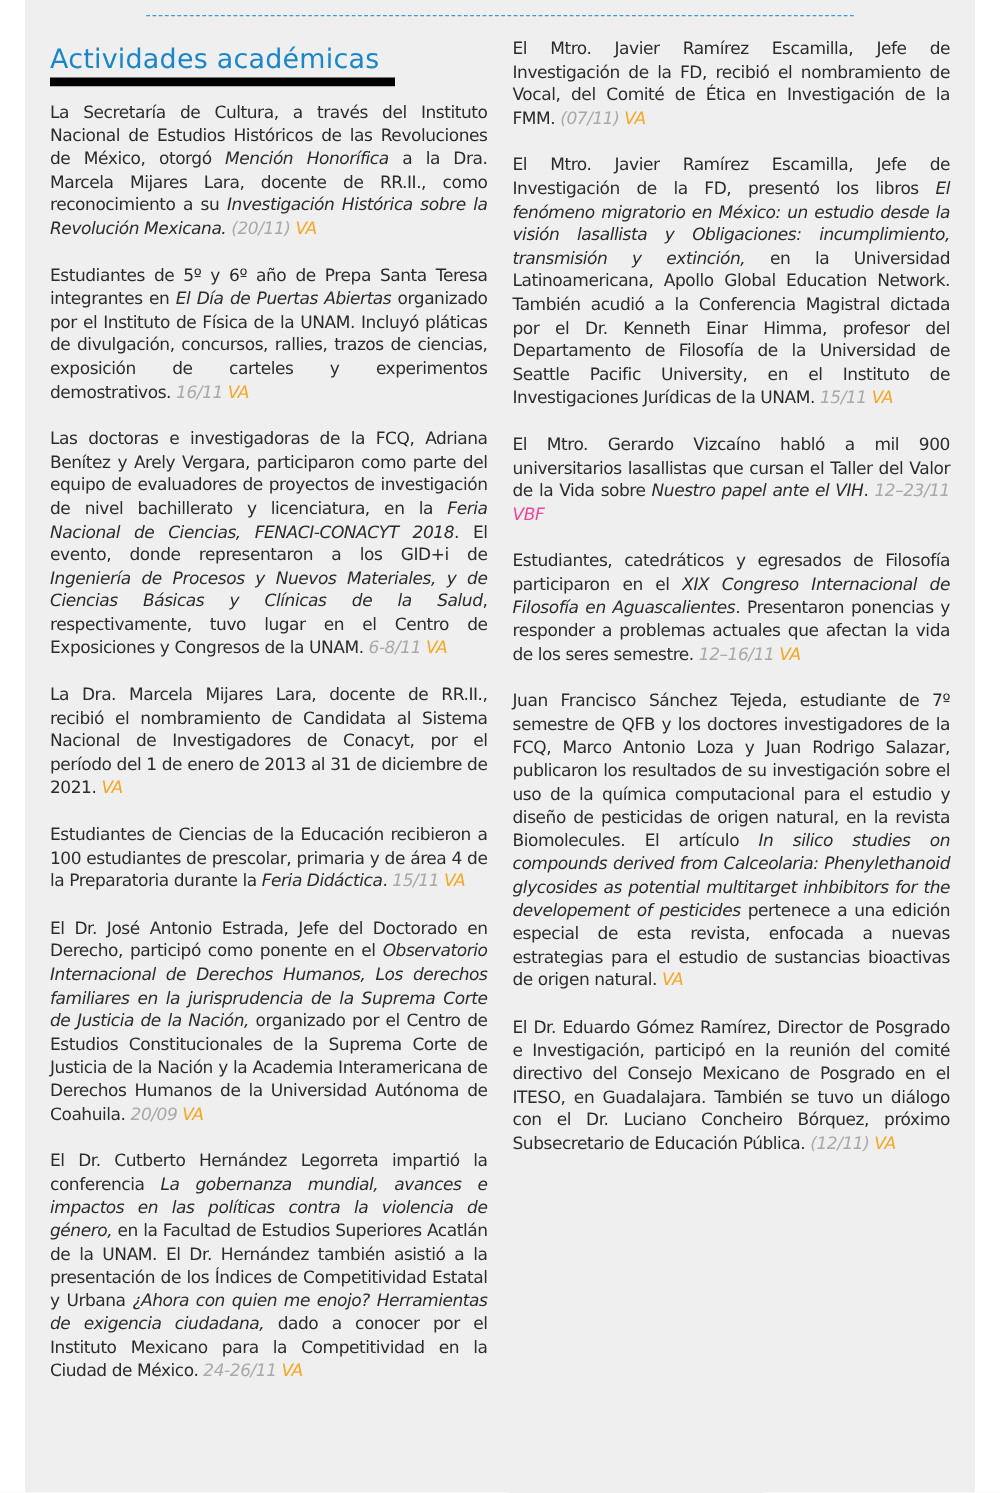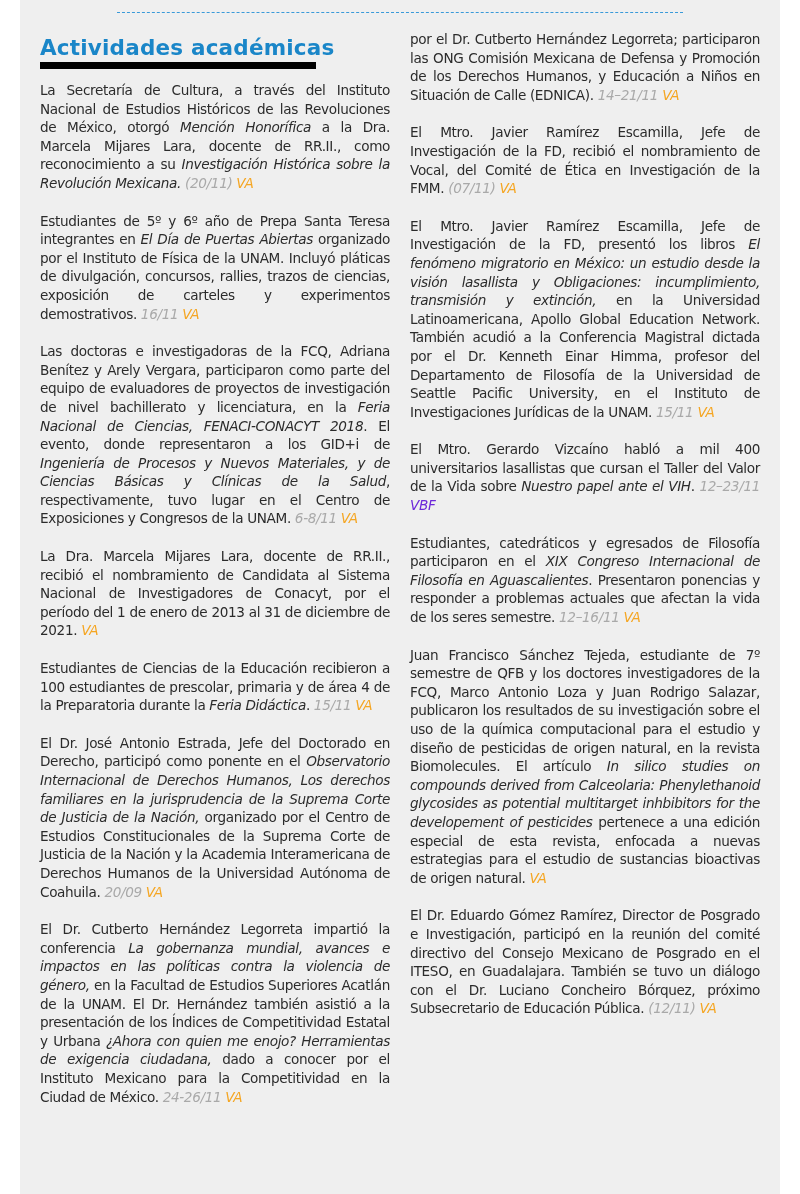--- a/index.html
+++ b/index.html
@@ -15,30 +15,30 @@
   .col {
     position: absolute; top: 0; width: 350px;
     font-family: "DejaVu Sans", sans-serif;
     font-size: 13.6px; line-height: 18.6px; color: #2b2b2b;
     text-align: justify; hyphens: manual;
     letter-spacing: -0.35px;
   }
   .col.left { left: 40px; top: 34px; }
   .col.right { left: 410px; top: 30px; }
   .heading {
-    font-family: "DejaVu Sans", sans-serif; font-weight: bold;
+    font-family: "DejaVu Sans", sans-serif; font-weight: normal;
     font-size: 21.5px; color: #1a86c8; letter-spacing: 0.2px;
     margin: 0; line-height: 28px;
   }
   .bar { width: 276px; height: 7px; background: #000; margin-top: 0; margin-bottom: 12px; }
   .item { margin: 0 0 19px 0; }
   .item i { }
   .date { color: #a9a9a9; font-style: italic; }
   .src { color: #f5a623; font-style: italic; }
-  .src.red { color: #6d28d9; }
+  .src.red { color: #ec4899; }
 </style>
 </head>
 <body>
 
 <div class="panel"></div>
 <div class="dash"></div>
 
 <div class="col left">
   <h1 class="heading">Actividades académicas</h1>
   <div class="bar"></div>
@@ -48,21 +48,20 @@
       <p class="item"><span>Las doctoras e investigadoras de la FCQ, Adriana Benítez y Arely Vergara, participaron como parte del equipo de evaluadores de proyectos de investigación de nivel bachillerato y licenciatura, en la </span><i>Feria Nacional de Ciencias, FENACI-CONACYT 2018</i><span>. El evento, donde representaron a los GID+i de </span><i>Ingeniería de Procesos y Nuevos Materiales, y de Ciencias Básicas y Clínicas de la Salud</i><span>, respectivamente, tuvo lugar en el Centro de Exposiciones y Congresos de la UNAM. </span><span class="date">6-8/11 </span><span class="src">VA</span></p>
       <p class="item"><span>La Dra. Marcela Mijares Lara, docente de RR.II., recibió el nombramiento de Candidata al Sistema Nacional de Investigadores de Conacyt, por el período del 1 de enero de 2013 al 31 de diciembre de 2021. </span><span class="src">VA</span></p>
       <p class="item"><span>Estudiantes de Ciencias de la Educación recibieron a 100 estudiantes de prescolar, primaria y de área 4 de la Preparatoria durante la </span><i>Feria Didáctica</i><span>. </span><span class="date">15/11 </span><span class="src">VA</span></p>
       <p class="item"><span>El Dr. José Antonio Estrada, Jefe del Doctorado en Derecho, participó como ponente en el </span><i>Observatorio Internacional de Derechos Humanos, Los derechos familiares en la jurisprudencia de la Suprema Corte de Justicia de la Nación,</i><span> organizado por el Centro de Estudios Constitucionales de la Suprema Corte de Justicia de la Nación y la Academia Interamericana de Derechos Humanos de la Universidad Autónoma de Coahuila. </span><span class="date">20/09 </span><span class="src">VA</span></p>
       <p class="item"><span>El Dr. Cutberto Hernández Legorreta impartió la conferencia </span><i>La gobernanza mundial, avances e impactos en las políticas contra la violencia de género,</i><span> en la Facultad de Estudios Superiores Acatlán de la UNAM. El Dr. Hernández también asistió a la presentación de los Índices de Competitividad Estatal y Urbana </span><i>¿Ahora con quien me enojo? Herramientas de exigencia ciudadana,</i><span> dado a conocer por el Instituto Mexicano para la Competitividad en la Ciudad de México. </span><span class="date">24-26/11 </span><span class="src">VA</span></p>
     </div>
 </div>
 
 <div class="col right">
   <div id="right-items">
-      <p class="item"><span>por el Dr. Cutberto Hernández Legorreta; participaron las ONG Comisión Mexicana de Defensa y Promoción de los Derechos Humanos, y Educación a Niños en Situación de Calle (EDNICA). </span><span class="date">14–21/11 </span><span class="src">VA</span></p>
       <p class="item"><span>El Mtro. Javier Ramírez Escamilla, Jefe de Investigación de la FD, recibió el nombramiento de Vocal, del Comité de Ética en Investigación de la FMM. </span><span class="date">(07/11) </span><span class="src">VA</span></p>
       <p class="item"><span>El Mtro. Javier Ramírez Escamilla, Jefe de Investigación de la FD, presentó los libros </span><i>El fenómeno migratorio en México: un estudio desde la visión lasallista y Obligaciones: incumplimiento, transmisión y extinción,</i><span> en la Universidad Latinoamericana, Apollo Global Education Network. También acudió a la Conferencia Magistral dictada por el Dr. Kenneth Einar Himma, profesor del Departamento de Filosofía de la Universidad de Seattle Pacific University, en el Instituto de Investigaciones Jurídicas de la UNAM. </span><span class="date">15/11 </span><span class="src">VA</span></p>
-      <p class="item"><span>El Mtro. Gerardo Vizcaíno habló a mil 400 universitarios lasallistas que cursan el Taller del Valor de la Vida sobre </span><i>Nuestro papel ante el VIH</i><span>. </span><span class="date">12–23/11 </span><span class="src red">VBF</span></p>
+      <p class="item"><span>El Mtro. Gerardo Vizcaíno habló a mil 900 universitarios lasallistas que cursan el Taller del Valor de la Vida sobre </span><i>Nuestro papel ante el VIH</i><span>. </span><span class="date">12–23/11 </span><span class="src red">VBF</span></p>
       <p class="item"><span>Estudiantes, catedráticos y egresados de Filosofía participaron en el </span><i>XIX Congreso Internacional de Filosofía en Aguascalientes</i><span>. Presentaron ponencias y responder a problemas actuales que afectan la vida de los seres semestre. </span><span class="date">12–16/11 </span><span class="src">VA</span></p>
       <p class="item"><span>Juan Francisco Sánchez Tejeda, estudiante de 7º semestre de QFB y los doctores investigadores de la FCQ, Marco Antonio Loza y Juan Rodrigo Salazar, publicaron los resultados de su investigación sobre el uso de la química computacional para el estudio y diseño de pesticidas de origen natural, en la revista Biomolecules. El artículo </span><i>In silico studies on compounds derived from Calceolaria: Phenylethanoid glycosides as potential multitarget inhbibitors for the developement of pesticides</i><span> pertenece a una edición especial de esta revista, enfocada a nuevas estrategias para el estudio de sustancias bioactivas de origen natural. </span><span class="src">VA</span></p>
       <p class="item"><span>El Dr. Eduardo Gómez Ramírez, Director de Posgrado e Investigación, participó en la reunión del comité directivo del Consejo Mexicano de Posgrado en el ITESO, en Guadalajara. También se tuvo un diálogo con el Dr. Luciano Concheiro Bórquez, próximo Subsecretario de Educación Pública. </span><span class="date">(12/11) </span><span class="src">VA</span></p>
     </div>
 </div>
 
 </body></html>

